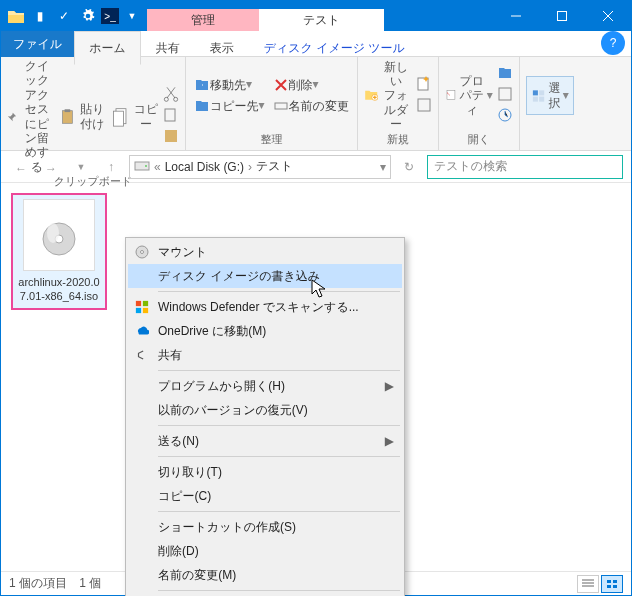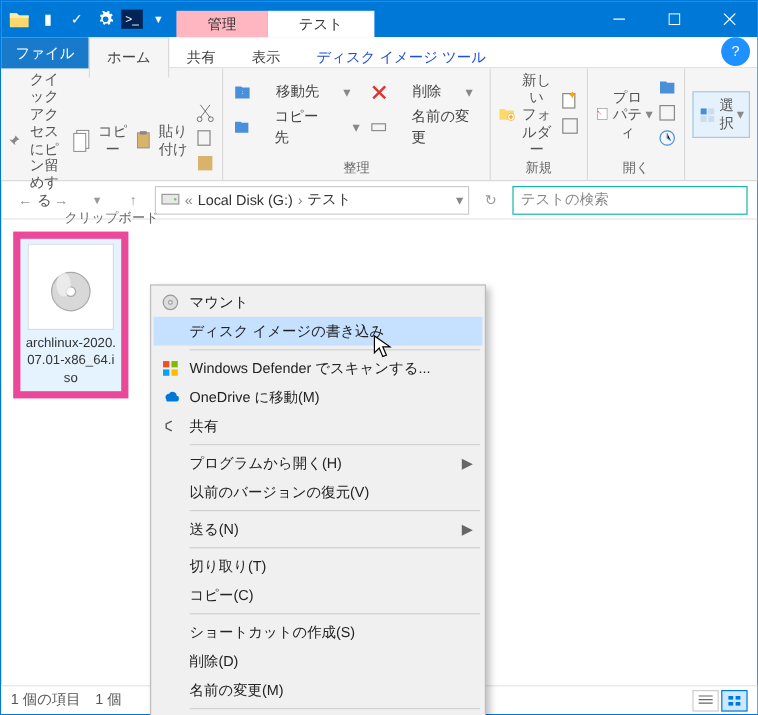--- a/index.html
+++ b/index.html
@@ -2,48 +2,48 @@
 <html><head>
 <meta charset="utf-8">
 <style>
 *{box-sizing:border-box;font-family:"Yu Gothic UI","Meiryo",sans-serif;font-size:12px}
 body{margin:0;background:#fff;width:632px;height:596px;overflow:hidden}
 .window{width:632px;height:596px;border:1px solid #0078d7;background:#fff;position:relative}
 .titlebar{height:30px;background:#0078d7;display:flex;align-items:center}
 .qat{display:flex;align-items:center;gap:2px;padding:0 4px}
 .qat-icon{width:22px;height:22px;display:flex;align-items:center;justify-content:center;color:#fff}
 .folder-ic{width:16px;height:14px}
-.ctx-tab{height:22px;display:flex;align-items:center;justify-content:center;padding:0 26px;font-size:12px;color:#333;margin-top:8px}
+.ctx-tab{height:22px;display:flex;align-items:center;justify-content:center;padding:0 44px;font-size:12px;color:#333;margin-top:8px}
 .ctx-tab.mgmt{background:#ffb6c1}
 .ctx-tab.test{background:#fff}
 .spacer{flex:1}
 .winbtns{display:flex}
 .winbtn{width:46px;height:30px;display:flex;align-items:center;justify-content:center;color:#fff}
 .tabs{height:26px;background:#fff;display:flex;align-items:flex-start;border-bottom:1px solid #dadada}
 .file-tab{background:#1979ca;color:#fff;height:26px;display:flex;align-items:center;padding:0 12px;font-size:12px}
 .tab{height:26px;display:flex;align-items:center;padding:16px 14px;color:#444;border:1px solid transparent}
 .tab.active{background:#f5f5f5;border:1px solid #dadada;border-bottom:1px solid #f5f5f5}
 .help{margin-left:auto;width:24px;height:24px;border-radius:50%;background:#1e90ff;color:#fff;display:flex;align-items:center;justify-content:center;margin-right:6px}
 .ribbon{height:94px;background:#f5f5f5;border-bottom:1px solid #dadada;display:flex}
 .group{border-right:1px solid #dadada;display:flex;flex-direction:column;align-items:center;padding:2px 6px}
 .group-body{flex:1;display:flex;align-items:center;gap:4px}
 .group-label{font-size:11px;color:#666;height:16px}
 .bigbtn{width:48px;display:flex;align-items:center;justify-content:center;gap:2px;color:#555;text-align:center;font-size:11px;line-height:1.2}
 .bigbtn svg{width:28px;height:28px}
 .smallcol{display:flex;flex-direction:column;gap:2px}
-.smallbtn{display:flex;align-items:center;gap:20px;font-size:11px;color:#444;padding:1px 2px}
+.smallbtn{display:flex;align-items:flex-start;gap:0;font-size:11px;color:#444;padding:1px 2px}
 .smallbtn svg{width:16px;height:16px}
 .addr{height:32px;display:flex;align-items:center;gap:6px;padding:0 8px;border-bottom:1px solid #e5e5e5}
 .navarrow{width:24px;height:24px;display:flex;align-items:center;justify-content:center;color:#999}
 .addrbox{flex:1;height:24px;border:1px solid #ccc;display:flex;align-items:center;padding:0 4px;gap:4px}
 .crumb{display:flex;align-items:center;gap:2px;color:#333;font-size:12px}
 .chev{color:#888}
 .searchbox{width:196px;height:24px;border:1px solid #14b8a6;display:flex;align-items:center;padding:0 6px;color:#888}
 .content{position:relative;height:360px;padding:10px}
-.fileitem{width:96px;display:flex;flex-direction:column;align-items:center;gap:4px;padding:4px;border:6px solid #ec4899;background:#e5f3ff}
+.fileitem{width:96px;display:flex;flex-direction:column;align-items:center;gap:4px;padding:4px;border:2px solid #ec4899;background:#e5f3ff}
 .fileitem .thumb{width:72px;height:72px;background:#fff;border:1px solid #ddd;display:flex;align-items:center;justify-content:center}
 .fileitem .name{font-size:11px;text-align:center;color:#333;word-break:break-all;line-height:1.3}
 .status{position:absolute;bottom:0;left:0;right:0;height:24px;border-top:1px solid #e5e5e5;display:flex;align-items:center;padding:0 8px;gap:12px;font-size:11px;color:#555;background:#fff}
 .status .viewbtns{margin-left:auto;display:flex;gap:2px}
 .viewbtn{width:22px;height:18px;border:1px solid #ccc;display:flex;align-items:center;justify-content:center}
 .viewbtn.active{border-color:#0078d7;background:#cce8ff}
 .ctxmenu{position:absolute;left:124px;top:236px;width:280px;background:#f0f0f0;border:1px solid #bcbcbc;box-shadow:3px 3px 6px rgba(0,0,0,.25);padding:2px}
 .ctxitem{height:24px;display:flex;align-items:center;padding:0 8px 0 30px;position:relative;color:#222;font-size:12px}
 .ctxitem .icon{position:absolute;left:6px;width:16px;height:16px;display:flex;align-items:center;justify-content:center}
 .ctxitem .arrow{margin-left:auto;color:#666}
@@ -110,31 +110,31 @@
       <div class="group-body">
         <div class="bigbtn">
           <svg viewBox="0 0 24 24">
               <path fill="#888" d="M14 2l8 8-4 1-5 5 1 6-6-6-6 6 6-6-6-6 6 1 5-5z"></path>
             </svg>
           <span style="white-space:pre-line">クイック アクセス
 にピン留めする</span>
         </div>
         <div class="bigbtn">
           <svg viewBox="0 0 24 24">
+              <rect x="5" y="3" width="14" height="18" fill="#d9b36c" stroke="#888"></rect>
+              <rect x="8" y="1" width="8" height="4" fill="#888"></rect>
+            </svg>
+          <span>貼り付け</span>
+        </div>
+        <div class="bigbtn">
+          <svg viewBox="0 0 24 24">
               <rect x="6" y="2" width="12" height="18" fill="#fff" stroke="#888"></rect>
               <rect x="3" y="5" width="12" height="18" fill="#fff" stroke="#888"></rect>
             </svg>
           <span>コピー</span>
-        </div>
-        <div class="bigbtn">
-          <svg viewBox="0 0 24 24">
-              <rect x="5" y="3" width="14" height="18" fill="#d9b36c" stroke="#888"></rect>
-              <rect x="8" y="1" width="8" height="4" fill="#888"></rect>
-            </svg>
-          <span>貼り付け</span>
         </div>
         <div class="smallcol">
           <span><svg width="16" height="16" viewBox="0 0 24 24">
                 <path fill="none" stroke="#555" d="M6 2l12 16M18 2L6 18"></path>
                 <circle cx="5" cy="20" r="3" fill="none" stroke="#555"></circle>
                 <circle cx="19" cy="20" r="3" fill="none" stroke="#555"></circle>
               </svg></span>
           <span><svg width="16" height="16">
                 <rect x="2" y="2" width="10" height="12" fill="none" stroke="#888"></rect>
               </svg></span>

